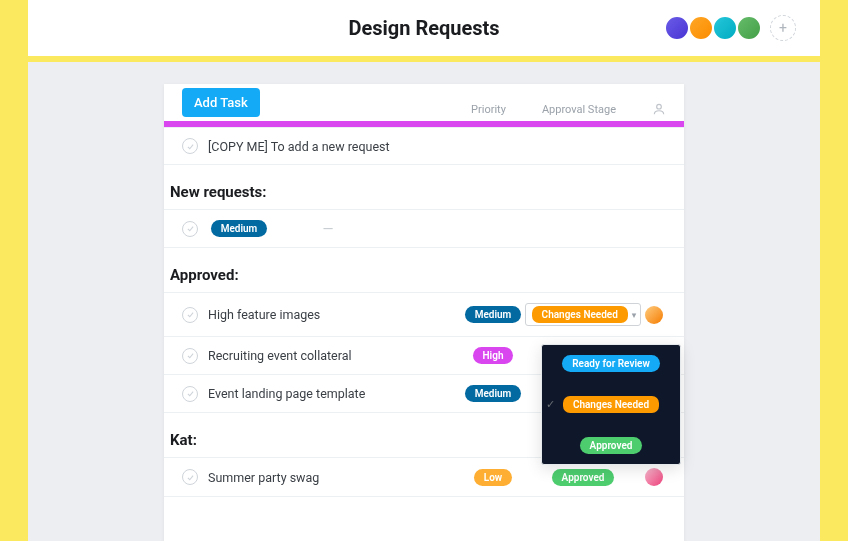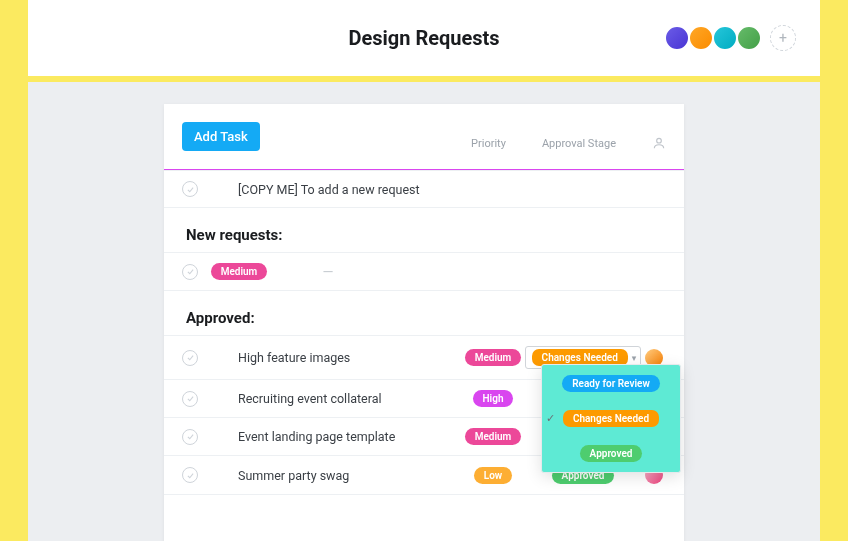--- a/index.html
+++ b/index.html
@@ -5,21 +5,21 @@
     * { box-sizing: border-box; margin: 0; padding: 0; }
     body {
       font-family: -apple-system, BlinkMacSystemFont, "Segoe UI", Roboto, Helvetica, Arial, sans-serif;
       background: #fbea60;
       width: 848px;
       height: 541px;
       overflow: hidden;
     }
     .header-bar {
       background: #fff;
-      height: 76px;
+      height: 56px;
       margin: 0 28px;
       padding: 0 24px;
       display: flex;
       align-items: center;
       position: relative;
     }
     .header-title {
       position: absolute;
       left: 50%;
       transform: translateX(-50%);
@@ -67,22 +67,22 @@
     }
     .card {
       background: #fff;
       width: 520px;
       box-shadow: 0 1px 4px rgba(0,0,0,0.06);
       position: relative;
     }
     .card-header {
       display: flex;
       align-items: center;
-      padding: 18px 18px;
-      border-bottom: 1px solid #d946ef;
+      padding: 4px 18px;
+      border-bottom: 6px solid #d946ef;
     }
     .add-task-btn {
       background: #14aaf5;
       color: #fff;
       border-radius: 4px;
       padding: 7px 12px;
       font-size: 13px;
       font-weight: 500;
       cursor: pointer;
     }
@@ -93,84 +93,84 @@
       gap: 36px;
       color: #9ba2aa;
       font-size: 11px;
       margin-top: 13px;
     }
     .person-icon { width:14px;height:14px; }
     .section-title {
       font-size: 15px;
       font-weight: 700;
       color: #1a1c1f;
-      padding: 18px 18px 8px 22px;
+      padding: 18px 18px 8px 6px;
     }
     .task-row {
       display: flex;
       align-items: center;
       padding: 10px 18px;
       border-top: 1px solid #edf0f3;
       border-bottom: 1px solid #edf0f3;
       gap: 10px;
       font-size: 12.5px;
       color: #3a3f45;
     }
     .task-row + .task-row { border-top: none; }
     .check-circle {
       width: 16px; height: 16px; border-radius: 50%;
       border: 1.5px solid #cfd4da;
       flex-shrink: 0;
       display:flex;align-items:center;justify-content:center;
     }
     .check-circle svg { width:9px;height:9px; stroke:#cfd4da; }
-    .task-name { flex: 1; margin-left: 30px; }
+    .task-name { flex: 1; }
     .pill {
       border-radius: 10px;
       color: #fff;
       font-size: 10px;
       font-weight: 600;
       padding: 3px 10px;
       white-space: nowrap;
     }
     .priority-col { width: 62px; display:flex; justify-content:center; }
     .approval-col { width: 98px; display:flex; justify-content:center; align-items:center; }
     .assignee-col { width: 24px; display:flex; justify-content:center; }
-    .pill-medium { background: #ec4899; }
+    .pill-medium { background: #0369a1; }
     .pill-high { background: #d946ef; }
     .pill-low { background: #fdae33; }
     .pill-changes { background: #fd9a00; border-radius: 7px; }
     .pill-review { background: #14aaf5; }
     .pill-approved { background: #4ecd6f; }
     .dash { color:#c7ccd2; font-size:14px; letter-spacing:2px; }
     .mini-avatar {
       width: 18px; height: 18px; border-radius: 50%;
     }
     .ma-d { background: linear-gradient(135deg,#ffcc80,#f57c00); }
     .ma-k { background: linear-gradient(135deg,#f8bbd0,#ec407a); }
     .dropdown-cell {
       border: 1px solid #d0d4d9;
       border-radius: 3px;
       padding: 2px 4px 2px 6px;
       display: flex; align-items: center; gap: 4px;
     }
     .chev { font-size:9px; color:#9ba2aa; }
     .dropdown-menu {
       position: absolute;
-      background: #5eead4;
+      background: #0f172a;
       border: 1px solid #e6e9ec;
       box-shadow: 0 4px 16px rgba(0,0,0,0.12);
       border-radius: 3px;
       padding: 10px 16px;
       width: 140px;
       top: 260px;
       left: 377px;
       display: flex;
       flex-direction: column;
-      gap: 18px;
+      gap: 24px;
       z-index: 20;
     }
     .dropdown-menu .opt {
       display:flex; align-items:center; justify-content:center; position:relative;
     }
     .dropdown-menu .opt .tick {
       position:absolute; left:-12px; font-size:11px; color:#6b7075;
     }
   </style>
 </head>
@@ -271,20 +271,21 @@
               <polyline points="5 13 10 18 19 7"></polyline>
             </svg>
           </div>
           <div class="task-name">Event landing page template</div>
           <div class="priority-col">
             <span class="pill pill-medium">Medium</span>
           </div>
           <div class="approval-col"></div>
           <div class="assignee-col"></div>
         </div>
+        <div class="section-title">Kat:</div>
         <div class="task-row">
           <div class="check-circle">
             <svg viewBox="0 0 24 24" fill="none" stroke-width="3">
               <polyline points="5 13 10 18 19 7"></polyline>
             </svg>
           </div>
           <div class="task-name">Summer party swag</div>
           <div class="priority-col">
             <span class="pill pill-low">Low</span>
           </div>

